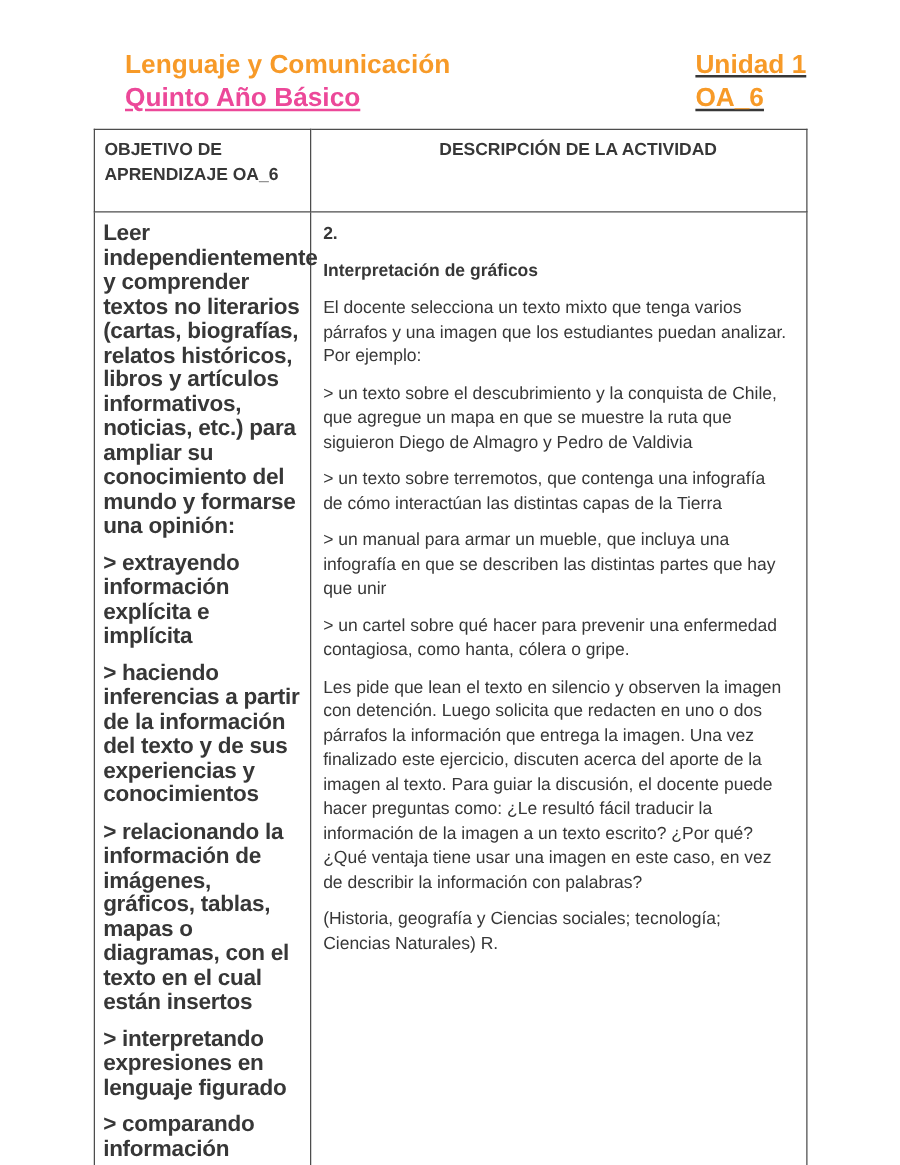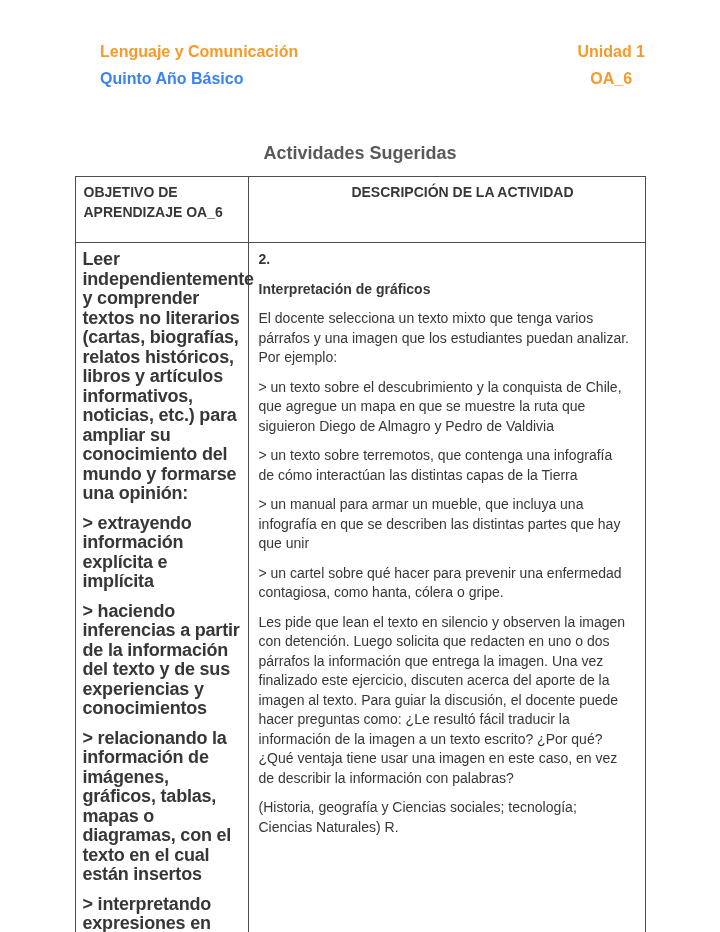--- a/index.html
+++ b/index.html
@@ -13,28 +13,28 @@
     overflow: hidden;
   }
   
   .doc-header {
     display: flex;
     justify-content: space-between;
     padding: 38px 75px 0 100px;
   }
   .doc-header .line {
     font-weight: bold;
-    font-size: 16px;
+    font-size: 21px;
     line-height: 27px;
     white-space: nowrap;
   }
   .header-left { text-align: left; }
-  .header-right { text-align: center; }
+  .header-right { text-align: left; text-decoration: underline; }
   .subject, .unit, .oa { color: #F79A28; }
-  .grade { color: #3b82f6; }
+  .grade { color: #ec4899; text-decoration: underline; }
   
   .page-title {
     margin: 49px 0 0 0;
     text-align: center;
     font-size: 18px;
     line-height: 24px;
     font-weight: bold;
     color: #58595B;
   }
   
@@ -87,21 +87,20 @@
     <div class="header-left">
       <div class="line subject">Lenguaje y Comunicación</div>
       <div class="line grade">Quinto Año Básico</div>
     </div>
     <div class="header-right">
       <div class="line unit">Unidad 1</div>
       <div class="line oa">OA_6</div>
     </div>
   </header>
 
-  <h1 class="page-title">Actividades Sugeridas</h1>
 
   <table class="activities-table">
     <colgroup>
       <col style="width:173px">
       <col style="width:397px">
     </colgroup>
     <thead>
       <tr>
         <th class="col-objective">OBJETIVO DE APRENDIZAJE OA_6</th>
         <th class="col-description">DESCRIPCIÓN DE LA ACTIVIDAD</th>

